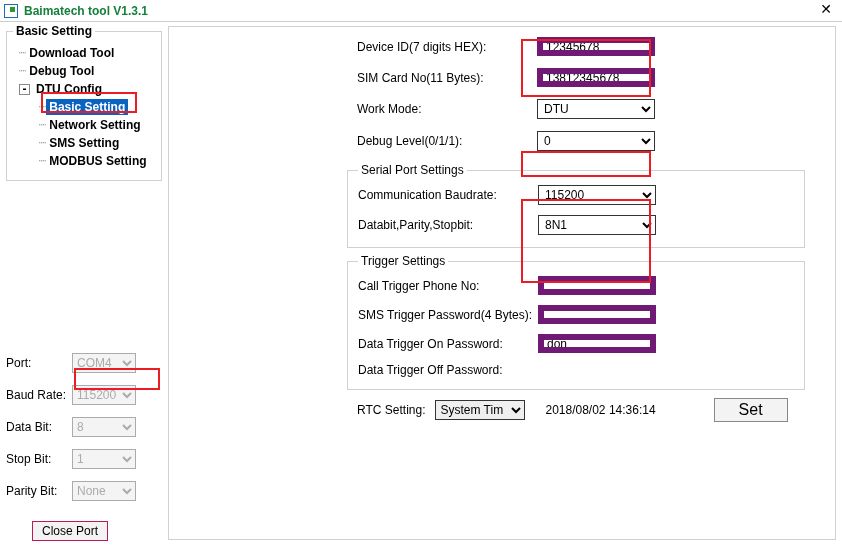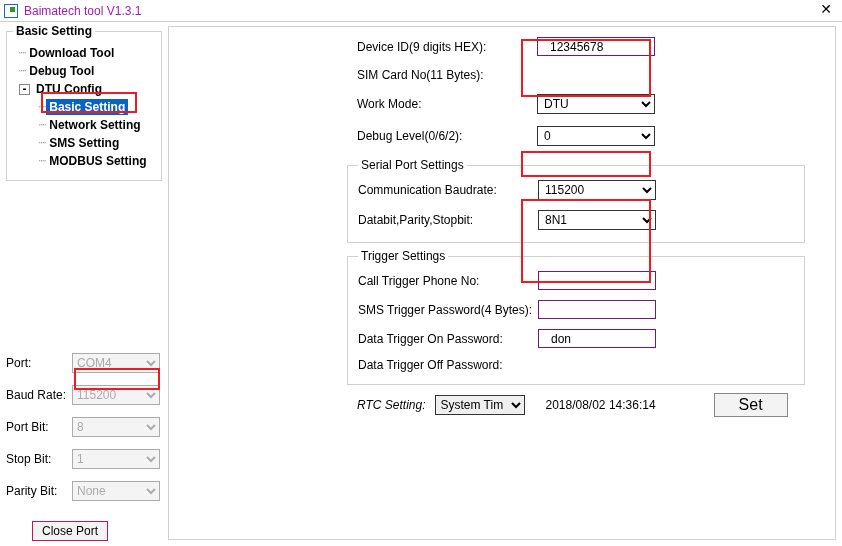--- a/index.html
+++ b/index.html
@@ -27,21 +27,21 @@
   margin-right: 6px;
   position: relative;
 }
 .titlebar .app-icon::after {
   content: "";
   position: absolute;
   right: 2px; top: 2px;
   width: 5px; height: 5px;
   background: #2a9b2a;
 }
-.titlebar .title { flex: 1; color: #a21caf; }
+.titlebar .title { flex: 1; color: #15803d; font-weight: bold; }
 .titlebar .close {
   width: 32px; height: 20px;
   text-align: center;
   line-height: 16px;
   font-size: 14px;
   cursor: default;
   margin-right: -4px;
 }
 .content {
   display: flex;
@@ -73,21 +73,21 @@
 }
 .tree-line .lbl { padding: 1px 3px; cursor: default;}
 .tree-line.selected .lbl { background: #0a63c1; color: #fff; }
 .sidebar-row {
   display: flex;
   align-items: center;
   margin: 6px 0 12px 0;
 }
 .sidebar-row label { width: 66px; }
 .sidebar-row select, .sidebar-row input {
-  width: 88px;
+  width: 64px;
   font-family: inherit;
   font-size: 12px;
   height: 20px;
   border: 1px solid #888;
   background: #fff;
 }
 .sidebar-row select:disabled, .sidebar-row input:disabled {
   background: #f0f0f0;
   color: #888;
 }
@@ -110,24 +110,24 @@
 .form-row {
   display: flex;
   align-items: center;
   margin: 0 0 12px 0;
   padding-left: 178px;
 }
 .form-row label { width: 180px; }
 .text-input {
   width: 118px;
   height: 19px;
-  border: 1px solid #701a75;
-  font-family: inherit;
-  font-size: 12px;
-  padding: 1px 12px;
+  border: 6px solid #701a75;
+  font-family: inherit;
+  font-size: 12px;
+  padding: 1px 3px;
 }
 select.combo {
   width: 118px;
   height: 20px;
   font-family: inherit;
   font-size: 12px;
   border: 1px solid #333;
   background: #fff;
   padding-left: 2px;
 }
@@ -138,21 +138,21 @@
 }
 fieldset.inner legend { font-size: 12px; padding: 0 3px; }
 fieldset.inner .form-row { padding-left: 0; margin-bottom: 10px;}
 .rtc-row {
   display: flex;
   align-items: center;
   padding-left: 178px;
   margin-top: 8px;
   gap: 10px;
 }
-.rtc-row label.rtc-label { width: auto; font-style: italic; }
+.rtc-row label.rtc-label { width: auto; }
 .rtc-row select { width: 90px; height: 20px; font-family: inherit; font-size:12px; border:1px solid #333;}
 .rtc-row .timestamp { margin-left: 10px;}
 .set-btn {
   margin-left: 48px;
   padding: 2px 24px;
   font-family: inherit;
   font-size: 16px;
   border: 1px solid #888;
   background: #f3f3f3;
 }
@@ -211,49 +211,50 @@
 
     <div class="sidebar-row">
       <label>Port:</label>
       <select disabled=""><option>COM4</option></select>
     </div>
     <div class="sidebar-row">
       <label>Baud Rate:</label>
       <select disabled=""><option>115200</option></select>
     </div>
     <div class="sidebar-row">
-      <label>Port Bit:</label>
+      <label>Data Bit:</label>
       <select disabled=""><option>8</option></select>
     </div>
     <div class="sidebar-row">
       <label>Stop Bit:</label>
       <select disabled=""><option>1</option></select>
     </div>
     <div class="sidebar-row">
       <label>Parity Bit:</label>
       <select disabled=""><option>None</option></select>
     </div>
     <button class="close-port-btn">Close Port</button>
   </div>
 
   <div class="main">
 
     <div class="form-row">
-      <label>Device ID(9 digits HEX):</label>
+      <label>Device ID(7 digits HEX):</label>
       <input class="text-input" value="12345678" style="">
     </div>
     <div class="form-row">
       <label>SIM Card No(11 Bytes):</label>
+      <input class="text-input" value="13812345678" style="">
     </div>
     <div class="form-row">
       <label>Work Mode:</label>
       <select class="combo"><option>DTU</option></select>
     </div>
     <div class="form-row">
-      <label>Debug Level(0/6/2):</label>
+      <label>Debug Level(0/1/1):</label>
       <select class="combo"><option>0</option></select>
     </div>
 
     <fieldset class="inner">
       <legend>Serial Port Settings</legend>
       <div class="form-row">
         <label>Communication Baudrate:</label>
         <select class="combo"><option>115200</option></select>
       </div>
       <div class="form-row">

